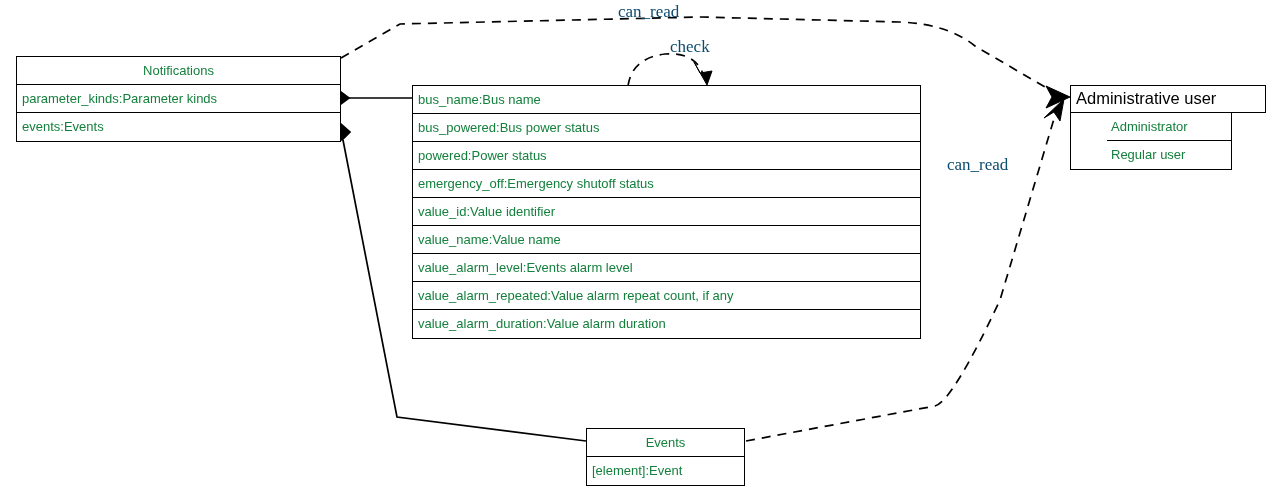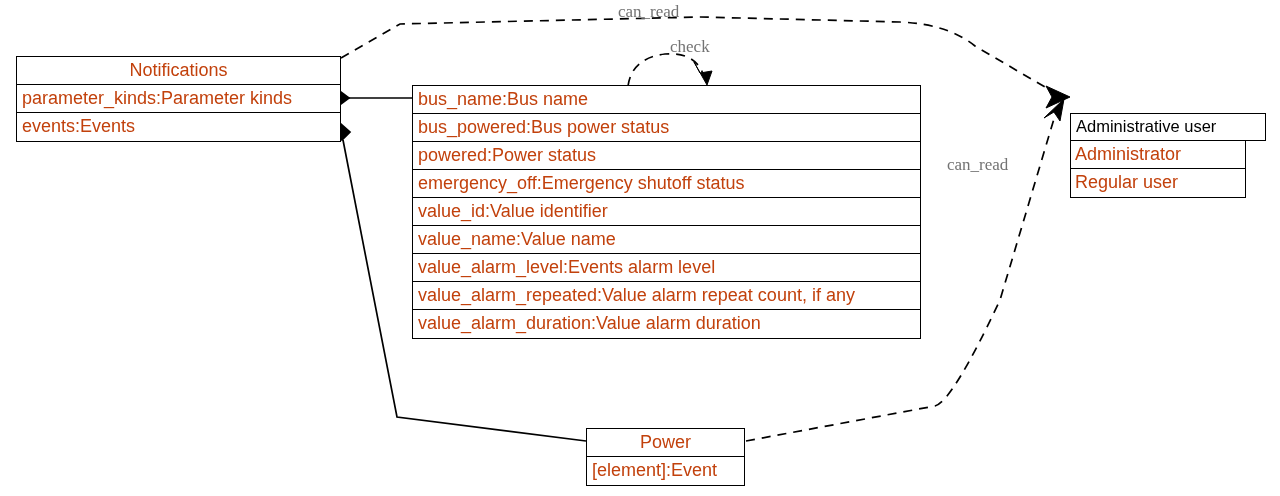--- a/index.html
+++ b/index.html
@@ -20,22 +20,22 @@
     position: absolute;
     box-sizing: border-box;
     background: #ffffff;
     border: 1.6px solid #000000;
     z-index: 5;
   }
   .uml-row {
     box-sizing: border-box;
     background: #ffffff;
     border-bottom: 1.6px solid #000000;
-    font-size: 18px;
-    color: #c2410c;
+    font-size: 13px;
+    color: #15803d;
     line-height: 27px;
     height: 28px;
     white-space: nowrap;
     overflow: visible;
   }
   .uml-row:last-child {
     border-bottom: none;
   }
   .uml-row.title {
     text-align: center;
@@ -66,21 +66,21 @@
     background: #ffffff;
   }
   .uml-box.split .body .uml-row {
     padding-left: 5px;
   }
   
   .edge-label {
     position: absolute;
     font-family: "Liberation Serif", serif;
     font-size: 17px;
-    color: #737373;
+    color: #0c4a6e;
     white-space: nowrap;
     z-index: 6;
   }
   #edges {
     position: absolute;
     left: 0;
     top: 0;
     width: 1280px;
     height: 496px;
     z-index: 2;
@@ -128,25 +128,25 @@
     <div class="uml-row attr">powered:Power status</div>
     <div class="uml-row attr">emergency_off:Emergency shutoff status</div>
     <div class="uml-row attr">value_id:Value identifier</div>
     <div class="uml-row attr">value_name:Value name</div>
     <div class="uml-row attr">value_alarm_level:Events alarm level</div>
     <div class="uml-row attr">value_alarm_repeated:Value alarm repeat count, if any</div>
     <div class="uml-row attr">value_alarm_duration:Value alarm duration</div>
   </div>
 
   <div class="uml-box split" style="left:1070px; top:85px; width:196px;">
-    <div class="hdr" style="width:196px;margin-top:28px;">Administrative user</div>
-    <div class="body" style="width:176px;">
+    <div class="hdr" style="width:196px;">Administrative user</div>
+    <div class="body" style="width:162px;padding-left:36px;">
       <div class="uml-row attr" style="padding-left:4px;">Administrator</div>
       <div class="uml-row attr" style="padding-left:4px;">Regular user</div>
     </div>
   </div>
 
   <div class="uml-box" style="left:586px; top:428px; width:159px;">
-    <div class="uml-row title">Power</div>
+    <div class="uml-row title">Events</div>
     <div class="uml-row attr">[element]:Event</div>
   </div>
 
 </div>
 
 </body></html>

